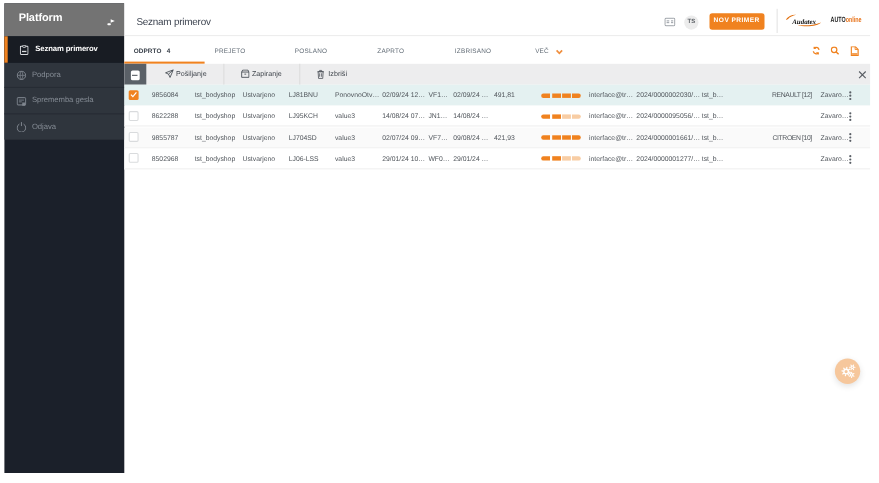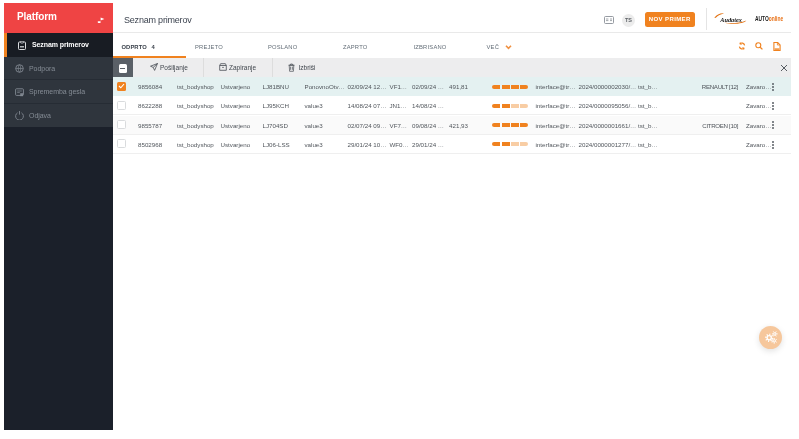--- a/index.html
+++ b/index.html
@@ -8,21 +8,21 @@
 .cell{position:absolute;font-size:6.2px;color:#51565c;white-space:nowrap;line-height:19.2px;height:19.2px}
 .ra{text-align:right}
 </style>
 </head>
 <body>
 
 <div class="abs" style="left:4px;top:3px;width:109px;height:427px;background:#1b202a"></div>
 
 <div class="abs" style="left:4px;top:56.5px;width:109px;height:70.5px;background:#2f353d"></div>
 
-<div class="abs" style="left:4px;top:3px;width:109px;height:30px;background:#ef4444">
+<div class="abs" style="left:4px;top:3px;width:109px;height:30px;background:#737373">
   <span class="abs" style="left:13px;top:7.5px;font-size:10px;font-weight:bold;color:#fff;letter-spacing:-0.1px">Platform</span>
   <svg class="abs" style="left:92.5px;top:13.5px" width="8" height="8" viewBox="0 0 8 8">
     <path d="M3.6 0.6 L7.4 2.1 L3.6 3.6 Z" fill="#fff"></path>
     <rect x="0.6" y="4.2" width="3.2" height="1.7" rx="0.8" fill="#fff"></rect>
   </svg>
 </div>
 
 <div class="abs" style="left:4px;top:33px;width:109px;height:23.5px;background:#181c23;border-left:3px solid #f0821f">
   <svg class="abs" style="left:11px;top:8px" width="8" height="9" viewBox="0 0 8 9">
     <rect x="0.5" y="1" width="7" height="7.5" rx="0.8" fill="none" stroke="#d9dcdf" stroke-width="1"></rect>

